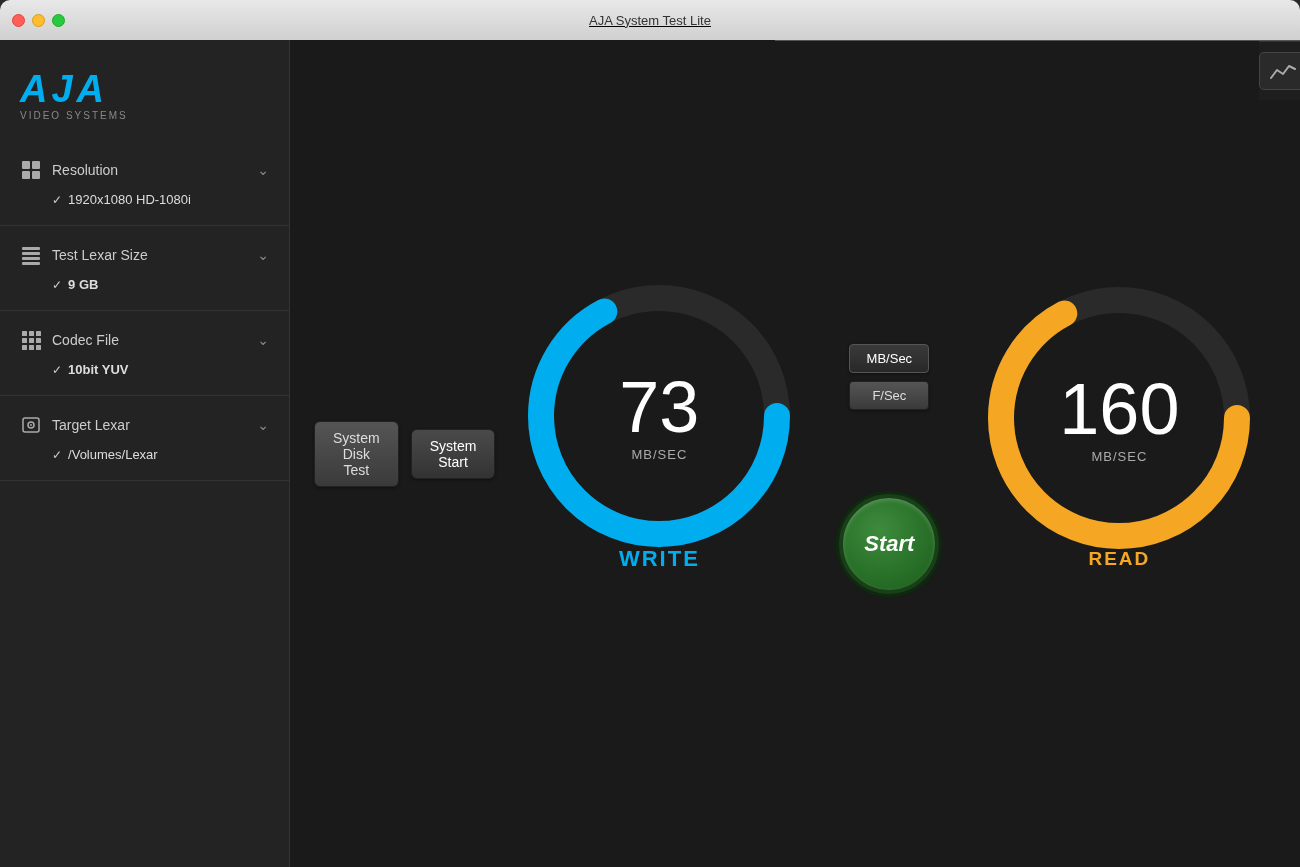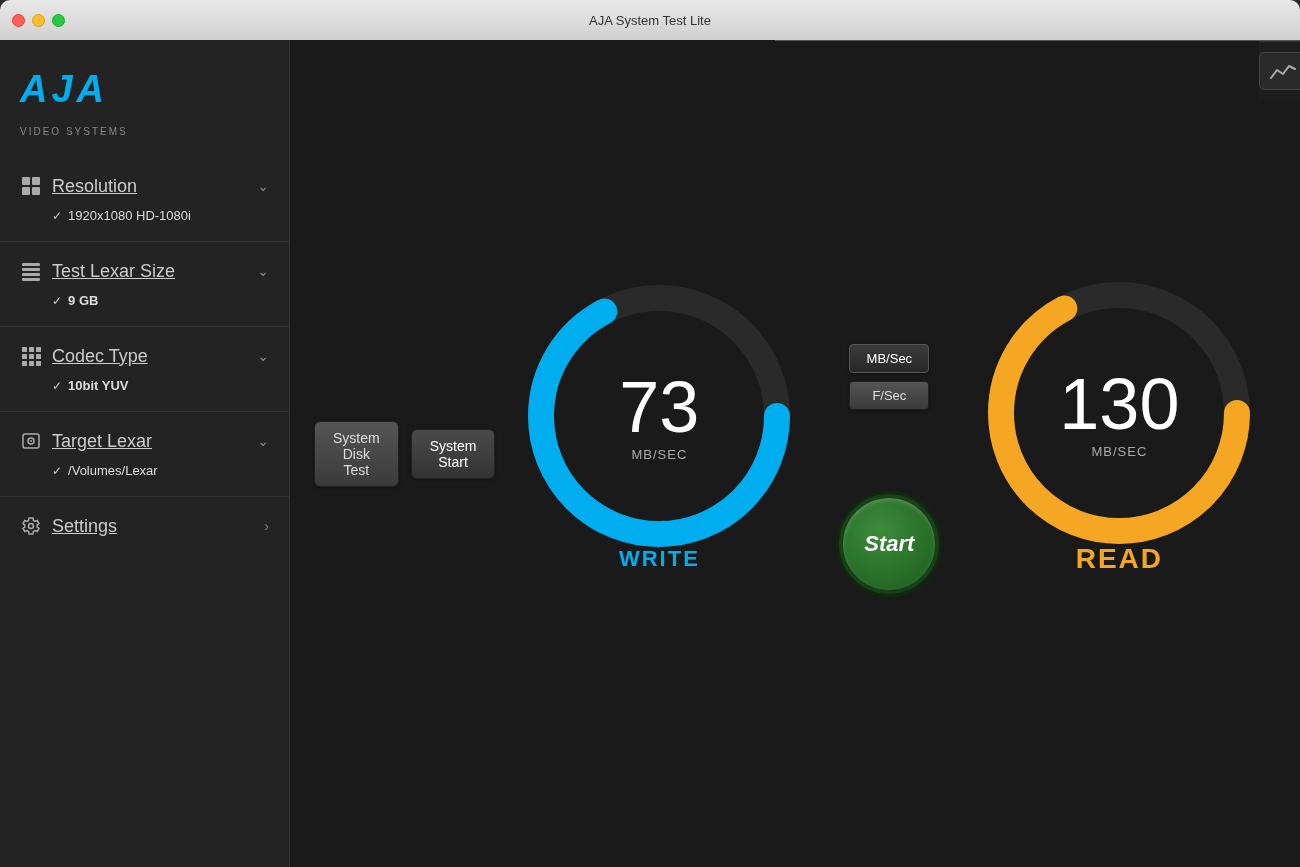--- a/index.html
+++ b/index.html
@@ -16,20 +16,21 @@
     
     .titlebar {
       width: 100%;
       height: 40px;
       background: linear-gradient(to bottom, #e8e8e8, #d0d0d0);
       display: flex;
       align-items: center;
       justify-content: center;
       position: relative;
       border-radius: 10px 10px 0 0;
+      text-decoration: underline;
     }
 
     .titlebar-title {
       font-size: 13px;
       color: #333;
       font-weight: 500;
     }
 
     .traffic-lights {
       position: absolute;
@@ -84,21 +85,21 @@
       font-weight: 900;
       letter-spacing: 4px;
       line-height: 1;
       font-style: italic;
     }
 
     .aja-subtitle {
       color: #888;
       font-size: 10px;
       letter-spacing: 2px;
-      margin-top: 18px;
+      margin-top: 2px;
     }
 
     
     .sidebar-section {
       padding: 6px 0;
     }
 
     .sidebar-item-header {
       display: flex;
       align-items: center;
@@ -113,23 +114,22 @@
       display: flex;
       align-items: center;
       justify-content: center;
       color: #aaa;
       font-size: 16px;
       flex-shrink: 0;
     }
 
     .sidebar-item-label {
       color: #ccc;
-      font-size: 18px;
+      font-size: 14px;
       flex: 1;
-      text-decoration: underline;
     }
 
     .sidebar-chevron {
       color: #888;
       font-size: 14px;
     }
 
     .sidebar-selected-value {
       padding: 3px 20px 8px 52px;
       color: #ccc;
@@ -223,21 +223,21 @@
     .gauge-label-write {
       color: #00aeef;
       font-size: 22px;
       font-weight: 700;
       letter-spacing: 2px;
       margin-top: -10px;
     }
 
     .gauge-label-read {
       color: #f5a623;
-      font-size: 28px;
+      font-size: 19px;
       font-weight: 700;
       letter-spacing: 2px;
       margin-top: -10px;
     }
 
     
     .center-controls {
       display: flex;
       flex-direction: column;
       align-items: center;
@@ -400,21 +400,21 @@
             <rect x="8" y="1" width="5" height="5" rx="0.5" fill="#aaa"></rect>
             <rect x="15" y="1" width="5" height="5" rx="0.5" fill="#aaa"></rect>
             <rect x="1" y="8" width="5" height="5" rx="0.5" fill="#aaa"></rect>
             <rect x="8" y="8" width="5" height="5" rx="0.5" fill="#aaa"></rect>
             <rect x="15" y="8" width="5" height="5" rx="0.5" fill="#aaa"></rect>
             <rect x="1" y="15" width="5" height="5" rx="0.5" fill="#aaa"></rect>
             <rect x="8" y="15" width="5" height="5" rx="0.5" fill="#aaa"></rect>
             <rect x="15" y="15" width="5" height="5" rx="0.5" fill="#aaa"></rect>
           </svg>
         </div>
-        <span class="sidebar-item-label">Codec Type</span>
+        <span class="sidebar-item-label">Codec File</span>
         <span class="sidebar-chevron">⌄</span>
       </div>
       <div class="sidebar-selected-value">
         <span class="check-mark">✓</span>
         <span class="selected-text bold">10bit YUV</span>
       </div>
     </div>
 
     <div class="divider"></div>
 
@@ -431,32 +431,20 @@
         <span class="sidebar-chevron">⌄</span>
       </div>
       <div class="sidebar-selected-value">
         <span class="check-mark">✓</span>
         <span class="selected-text">/Volumes/Lexar</span>
       </div>
     </div>
 
     <div class="divider"></div>
 
-    <div class="sidebar-section">
-      <div class="sidebar-item-header">
-        <div class="sidebar-item-icon">
-          <svg width="20" height="20" viewBox="0 0 20 20" fill="none">
-            <path d="M10 12.5a2.5 2.5 0 100-5 2.5 2.5 0 000 5z" stroke="#aaa" stroke-width="1.5"></path>
-            <path d="M16.2 10c0-.3 0-.6-.1-.9l1.9-1.5-1.8-3.1-2.2.9c-.5-.4-1-.7-1.6-.9L12 2H8l-.4 2.5c-.6.2-1.1.5-1.6.9l-2.2-.9L2 7.6l1.9 1.5c0 .3-.1.6-.1.9s0 .6.1.9L2 12.4l1.8 3.1 2.2-.9c.5.4 1 .7 1.6.9L8 18h4l.4-2.5c.6-.2 1.1-.5 1.6-.9l2.2.9 1.8-3.1-1.9-1.5c.1-.3.1-.6.1-.9z" stroke="#aaa" stroke-width="1.5"></path>
-          </svg>
-        </div>
-        <span class="sidebar-item-label">Settings</span>
-        <span class="sidebar-chevron">›</span>
-      </div>
-    </div>
 
   </div>
 
   <div class="content">
 
     <div class="toolbar">
       <button class="toolbar-btn">System Disk Test</button>
       <button class="toolbar-btn active">System Start</button>
     </div>
 
@@ -488,21 +476,21 @@
 
       <div class="gauge-group">
         <div style="position:relative; width:280px; height:280px;">
           <svg width="280" height="280" viewBox="0 0 280 280">
 
             <circle cx="140" cy="140" r="118" fill="none" stroke="#2a2a2a" stroke-width="26"></circle>
 
             <circle cx="140" cy="140" r="118" fill="none" stroke="#f5a623" stroke-width="26" stroke-dasharray="685 742" stroke-dashoffset="186" stroke-linecap="round"></circle>
           </svg>
           <div class="gauge-center">
-            <span class="gauge-value">130</span>
+            <span class="gauge-value">160</span>
             <span class="gauge-unit">MB/SEC</span>
           </div>
         </div>
         <div class="gauge-label-read">READ</div>
       </div>
 
     </div>
 
     <div class="bottom-bar">
       <div style="width:100%; border-top: 1px solid #555; margin-bottom:4px; position:absolute; top:0;"></div>

